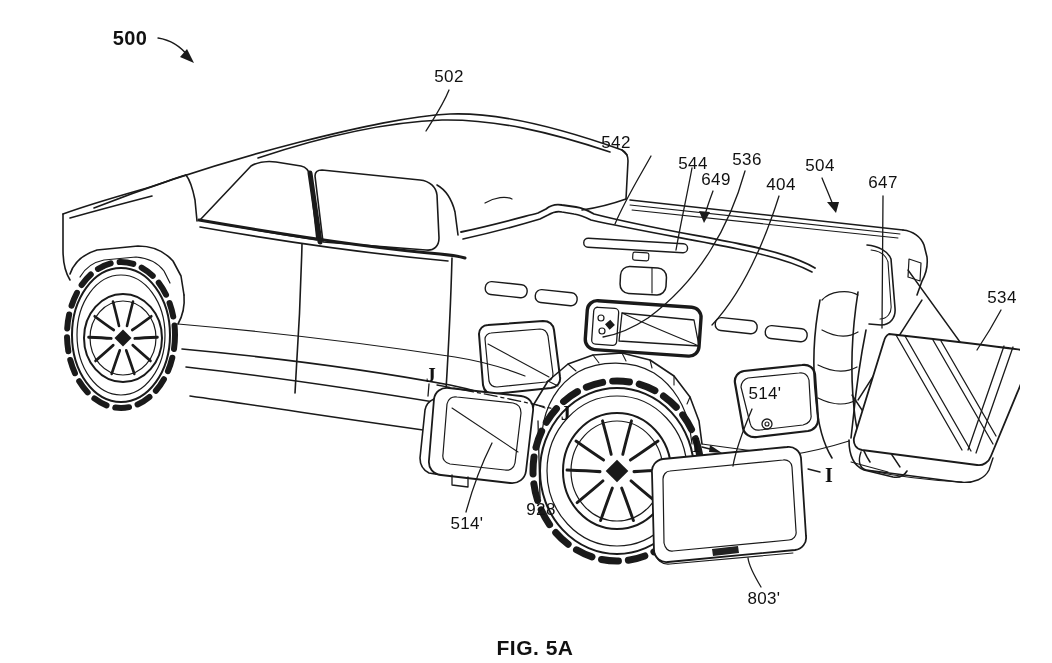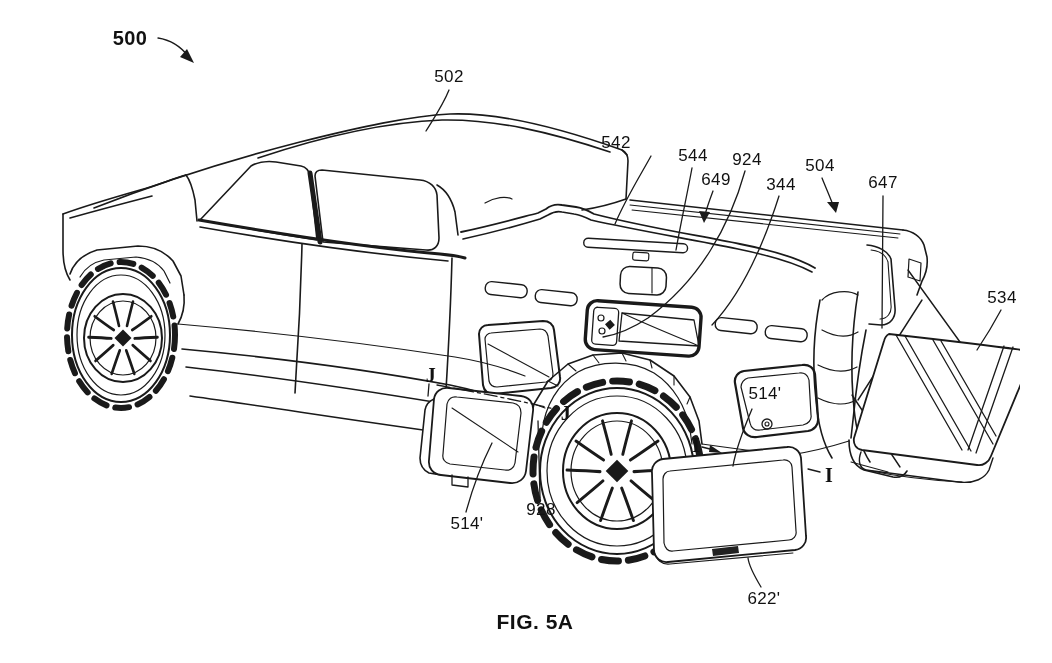--- a/index.html
+++ b/index.html
@@ -201,30 +201,30 @@
       <path d="M429,384 L428,396"></path>
       <path d="M702,447 L714,450"></path>
       <path d="M722,453 L710,445 L709,452 Z" fill="#1a1a1a" stroke="none"></path>
       <path d="M808,469 L820,472"></path>
     </g>
   </svg>
 
   <div class="lbl bold" style="left:130px;top:38px">500</div>
   <div class="lbl" style="left:449px;top:77px">502</div>
   <div class="lbl" style="left:616px;top:143px">542</div>
-  <div class="lbl" style="left:693px;top:156px">544</div>
+  <div class="lbl" style="left:693px;top:164px">544</div>
   <div class="lbl" style="left:716px;top:180px">649</div>
-  <div class="lbl" style="left:747px;top:160px">924</div>
-  <div class="lbl" style="left:781px;top:185px">344</div>
+  <div class="lbl" style="left:747px;top:160px">536</div>
+  <div class="lbl" style="left:781px;top:185px">404</div>
   <div class="lbl" style="left:820px;top:166px">504</div>
   <div class="lbl" style="left:883px;top:183px">647</div>
   <div class="lbl" style="left:1002px;top:298px">534</div>
   <div class="lbl" style="left:765px;top:394px">514'</div>
   <div class="lbl" style="left:467px;top:524px">514'</div>
   <div class="lbl" style="left:541px;top:510px">928</div>
-  <div class="lbl" style="left:764px;top:599px">622'</div>
+  <div class="lbl" style="left:764px;top:599px">803'</div>
   <div class="lbl serif" style="left:431px;top:375px">J</div>
   <div class="lbl serif" style="left:566px;top:413px">J</div>
   <div class="lbl serif" style="left:696px;top:445px">I</div>
   <div class="lbl serif" style="left:829px;top:475px">I</div>
 
-  <div class="lbl fig" style="left:535px;top:622px">FIG. 5A</div>
+  <div class="lbl fig" style="left:535px;top:648px">FIG. 5A</div>
 </div>
 
 </body></html>

